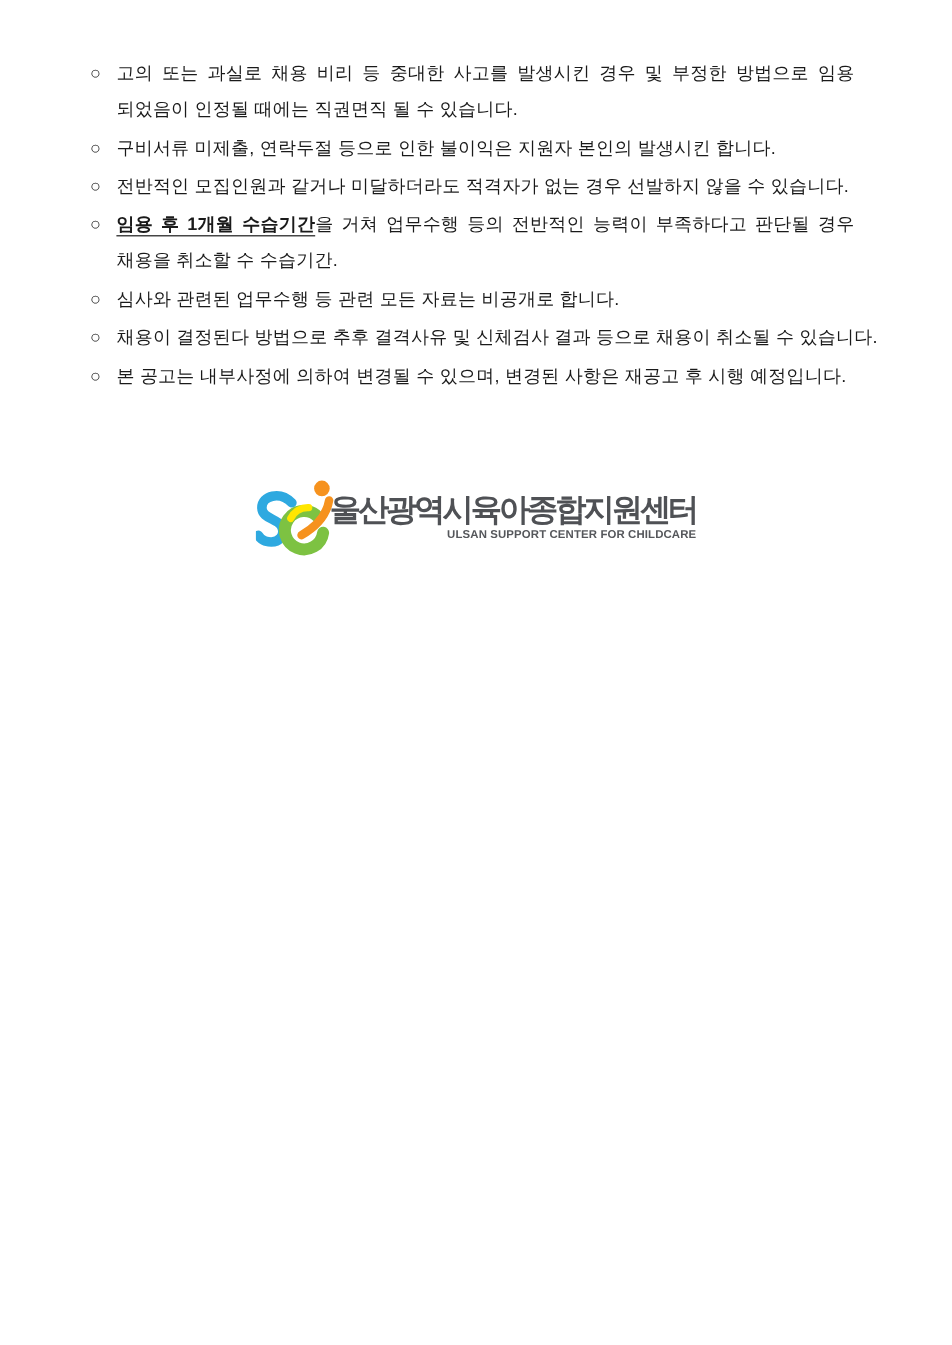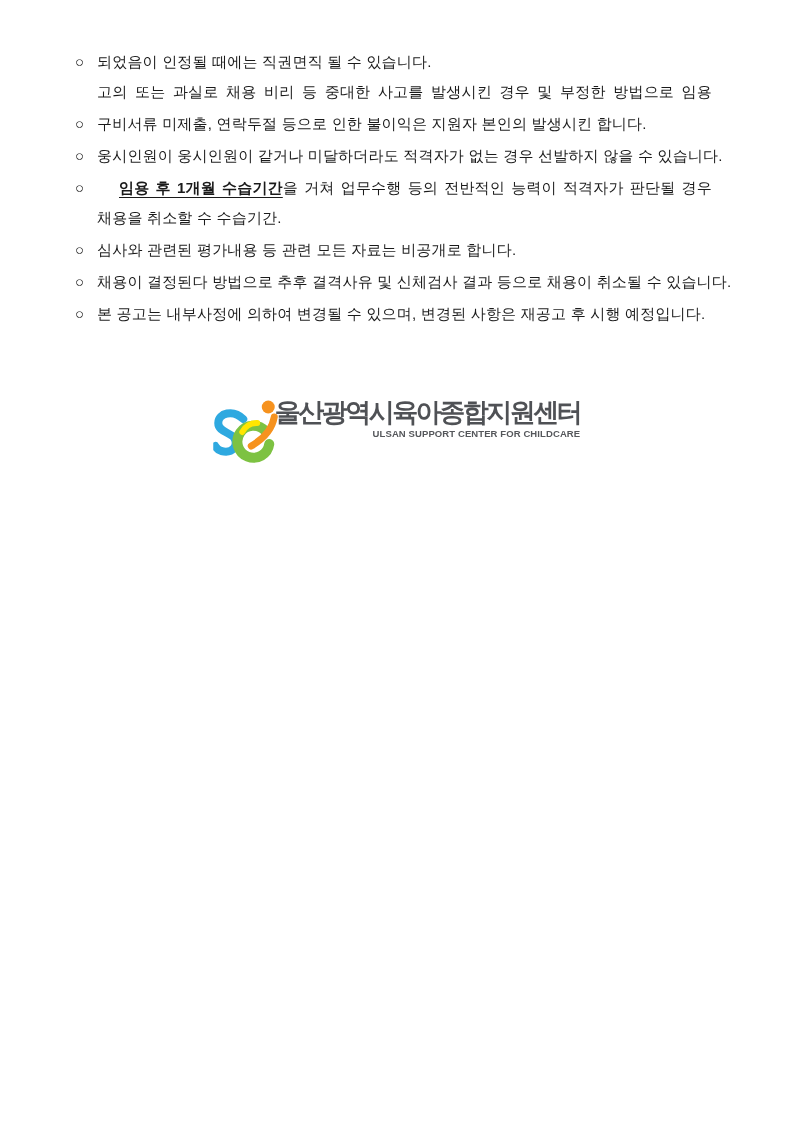--- a/index.html
+++ b/index.html
@@ -39,32 +39,31 @@
   .line.fill {
     white-space: normal;
     text-align: justify;
     text-align-last: justify;
   }
   .emph {
     font-weight: bold;
     text-decoration: underline;
     text-decoration-thickness: 1.2px;
     text-underline-offset: 4px;
-    margin-left: 22px;
   }
   .org-logo {
     position: absolute;
     top: 399px;
     left: 50%;
     transform: translateX(-50%);
     display: flex;
     align-items: flex-start;
   }
   .logo-mark { width: 68px; height: 66px; flex: 0 0 auto; }
-  .logo-textcol { margin-left: -6px; margin-top: 0; }
+  .logo-textcol { margin-left: -6px; margin-top: 12px; }
   .logo-ko {
     font-size: 26px;
     font-weight: 600;
     color: #4f5155;
     letter-spacing: -2.5px;
     line-height: 1.05;
     white-space: nowrap;
   }
   .logo-en {
     font-size: 9.5px;
@@ -80,51 +79,51 @@
 </head>
 <body>
 
 <div class="page">
 
   <div class="notice">
 
     <div class="bullet">
       <span class="marker">○</span>
       <div class="text-col">
+        <div class="line fill"><span>고의 또는 과실로 채용 비리 등 중대한 사고를 발생시킨 경우 및 부정한 방법으로 임용</span></div>
         <div class="line"><span>되었음이 인정될 때에는 직권면직 될 수 있습니다.</span></div>
-        <div class="line fill"><span>고의 또는 과실로 채용 비리 등 중대한 사고를 발생시킨 경우 및 부정한 방법으로 임용</span></div>
       </div>
     </div>
 
     <div class="bullet">
       <span class="marker">○</span>
       <div class="text-col">
         <div class="line"><span>구비서류 미제출, 연락두절 등으로 인한 불이익은 지원자 본인의 발생시킨 합니다.</span></div>
       </div>
     </div>
 
     <div class="bullet">
       <span class="marker">○</span>
       <div class="text-col">
-        <div class="line"><span>웅시인원이 웅시인원이 같거나 미달하더라도 적격자가 없는 경우 선발하지 않을 수 있습니다.</span></div>
+        <div class="line"><span>전반적인 모집인원과 같거나 미달하더라도 적격자가 없는 경우 선발하지 않을 수 있습니다.</span></div>
       </div>
     </div>
 
     <div class="bullet">
       <span class="marker">○</span>
       <div class="text-col">
-        <div class="line fill"><span class="emph">임용 후 1개월 수습기간</span><span>을 거쳐 업무수행 등의 전반적인 능력이 적격자가 판단될 경우</span></div>
+        <div class="line fill"><span class="emph">임용 후 1개월 수습기간</span><span>을 거쳐 업무수행 등의 전반적인 능력이 부족하다고 판단될 경우</span></div>
         <div class="line"><span>채용을 취소할 수 수습기간.</span></div>
       </div>
     </div>
 
     <div class="bullet">
       <span class="marker">○</span>
       <div class="text-col">
-        <div class="line"><span>심사와 관련된 평가내용 등 관련 모든 자료는 비공개로 합니다.</span></div>
+        <div class="line"><span>심사와 관련된 업무수행 등 관련 모든 자료는 비공개로 합니다.</span></div>
       </div>
     </div>
 
     <div class="bullet">
       <span class="marker">○</span>
       <div class="text-col">
         <div class="line"><span>채용이 결정된다 방법으로 추후 결격사유 및 신체검사 결과 등으로 채용이 취소될 수 있습니다.</span></div>
       </div>
     </div>
 

